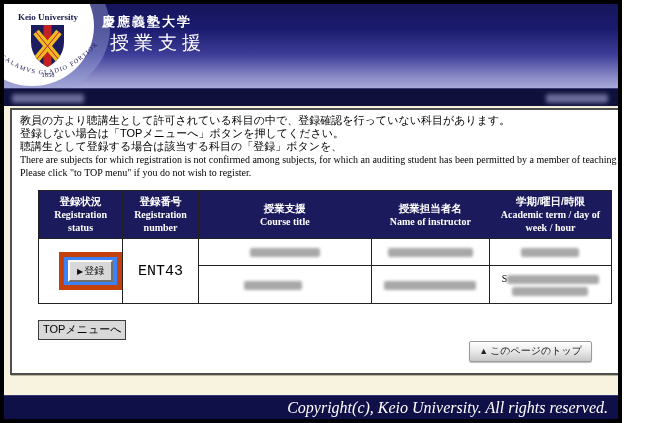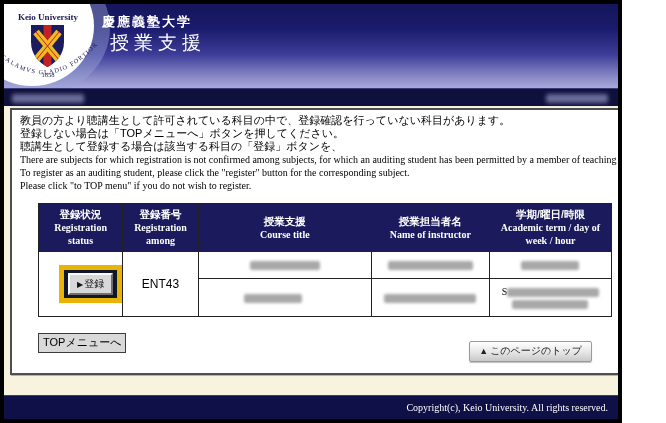--- a/index.html
+++ b/index.html
@@ -35,22 +35,22 @@
   table.reg th, table.reg td { border:1px solid #222; }
   table.reg th {
     background:#1a1a5c; color:#fff; text-align:center; vertical-align:middle;
     font-size:10.5px; font-weight:bold; padding:4px 2px; line-height:13px;
   }
   th .en-hdr { font-family:"Liberation Serif", serif; font-size:10px; font-weight:bold; display:block; }
   .c1{width:79px;} .c2{width:77px;} .c3{width:179px;} .c4{width:120px;} .c5{width:124px;}
   td { text-align:center; vertical-align:middle; }
   .row1 td { height:27px; } .row2 td { height:38px; }
   .cellblur { display:inline-block; background:#a8a8a8; filter:blur(1.4px); border-radius:2px; height:9px; vertical-align:middle; }
-  .regnum { font-family:Liberation Sans, sans-serif; font-size:12px; color:#000; }
-  .orange-box { display:inline-block; border:5px solid #eab308; padding:3px 4px; background:#0f172a; margin-left:20px; }
+  .regnum { font-family:Liberation Mono, monospace; font-size:15px; color:#000; }
+  .orange-box { display:inline-block; border:5px solid #c2410c; padding:3px 4px; background:#3b82f6; margin-left:20px; }
   .btn3d {
     display:inline-block; background:#d8d8d8; color:#111; font-size:10px; line-height:13px;
     padding:2px 7px; border-top:2px solid #fbfbfb; border-left:2px solid #fbfbfb;
     border-right:2px solid #707070; border-bottom:2px solid #707070; cursor:pointer; white-space:nowrap;
   }
   .tri { font-size:8px; margin-right:1px; }
   .term2 { line-height:12px; font-family:"Liberation Serif", serif; font-size:10px; }
   
   .topmenu-btn {
     display:inline-block; margin:16px 0 7px 18px; background:#d9d9d9; border:1px solid #3c3c3c;
@@ -59,22 +59,23 @@
   .pagetop-btn {
     position:absolute; right:28px; bottom:11px; font-size:10px; color:#222;
     background:linear-gradient(180deg,#ffffff 0%,#e8e8e8 50%,#c9c9c9 100%);
     border:1px solid #9a9a9a; border-radius:2px; padding:2px 9px 3px 9px; cursor:pointer;
     box-shadow:0 1px 1px rgba(0,0,0,.25);
   }
   .pagetop-btn .tri-up { font-size:9px; margin-right:2px; }
   
   .footer {
     height:24px; flex:none; background:#101048; color:#fff; text-align:right;
-    font-family:"Liberation Serif", serif; font-size:10px; line-height:23px; padding-right:10px;
+    font-family:"Liberation Serif", serif; font-size:16px; line-height:23px; padding-right:10px;
     border-top:1px solid #3a3a78;
+    font-style:italic;
   }
 </style>
 </head>
 <body>
 
 <div class="page">
 
   <div class="banner">
     <svg class="logo-svg" width="130" height="92" viewBox="0 0 130 92">
       <ellipse cx="32" cy="24" rx="74" ry="68" fill="#9aa2d4" opacity="0.45"></ellipse>
@@ -108,40 +109,39 @@
     <div class="blurblock ub-right"></div>
   </div>
 
   <div class="main">
     <div class="content-box">
 
       <div class="jp-line">教員の方より聴講生として許可されている科目の中で、登録確認を行っていない科目があります。</div>
       <div class="jp-line">登録しない場合は「TOPメニューへ」ボタンを押してください。</div>
       <div class="jp-line">聴講生として登録する場合は該当する科目の「登録」ボタンを、</div>
       <div class="en-line">There are subjects for which registration is not confirmed among subjects, for which an auditing student has been permitted by a member of teaching staff.</div>
-      <div class="en-line">To register as an auditing student, please click the "register" button for the corresponding subject.</div>
       <div class="en-line">Please click "to TOP menu" if you do not wish to register.</div>
 
       <table class="reg">
         <colgroup>
           <col class="c1">
             <col class="c2">
             <col class="c3">
             <col class="c4">
             <col class="c5">
         </colgroup>
         <thead>
           <tr>
             <th>
               <span>登録状況</span>
               <span class="en-hdr">Registration status</span>
             </th>
             <th>
               <span>登録番号</span>
-              <span class="en-hdr">Registration among</span>
+              <span class="en-hdr">Registration number</span>
             </th>
             <th>
               <span>授業支援</span>
               <span class="en-hdr">Course title</span>
             </th>
             <th>
               <span>授業担当者名</span>
               <span class="en-hdr">Name of instructor</span>
             </th>
             <th>

